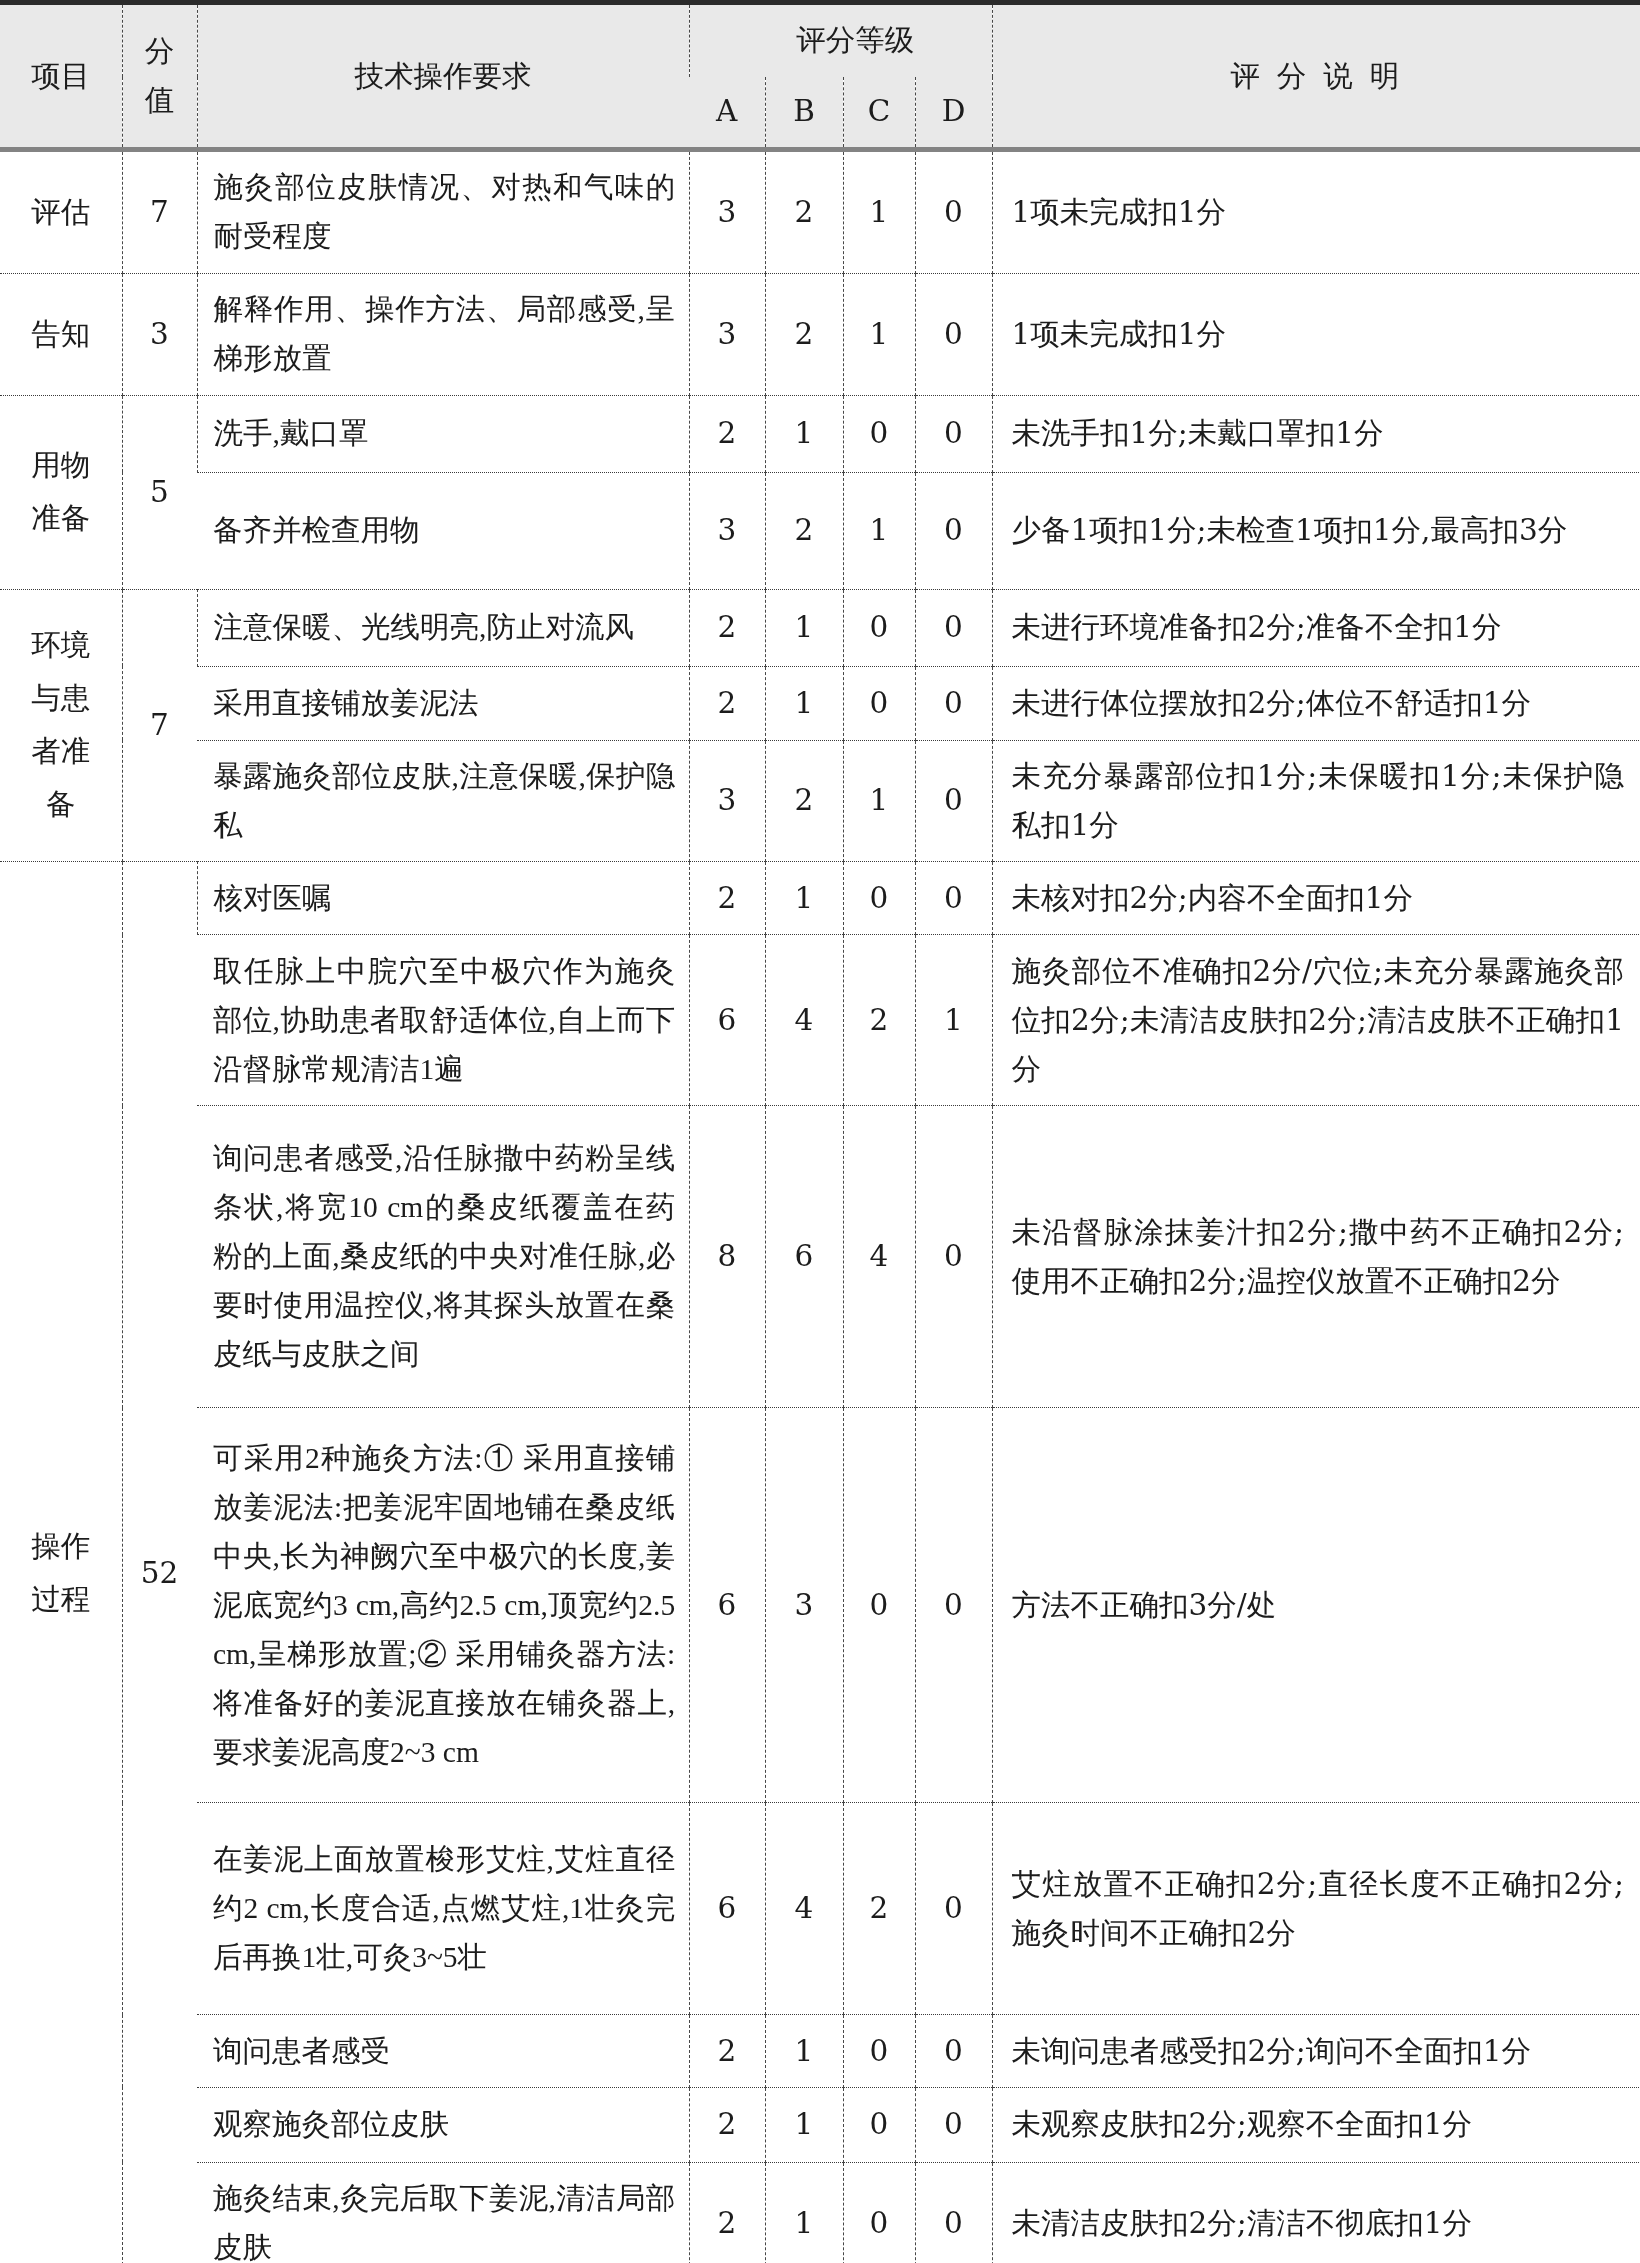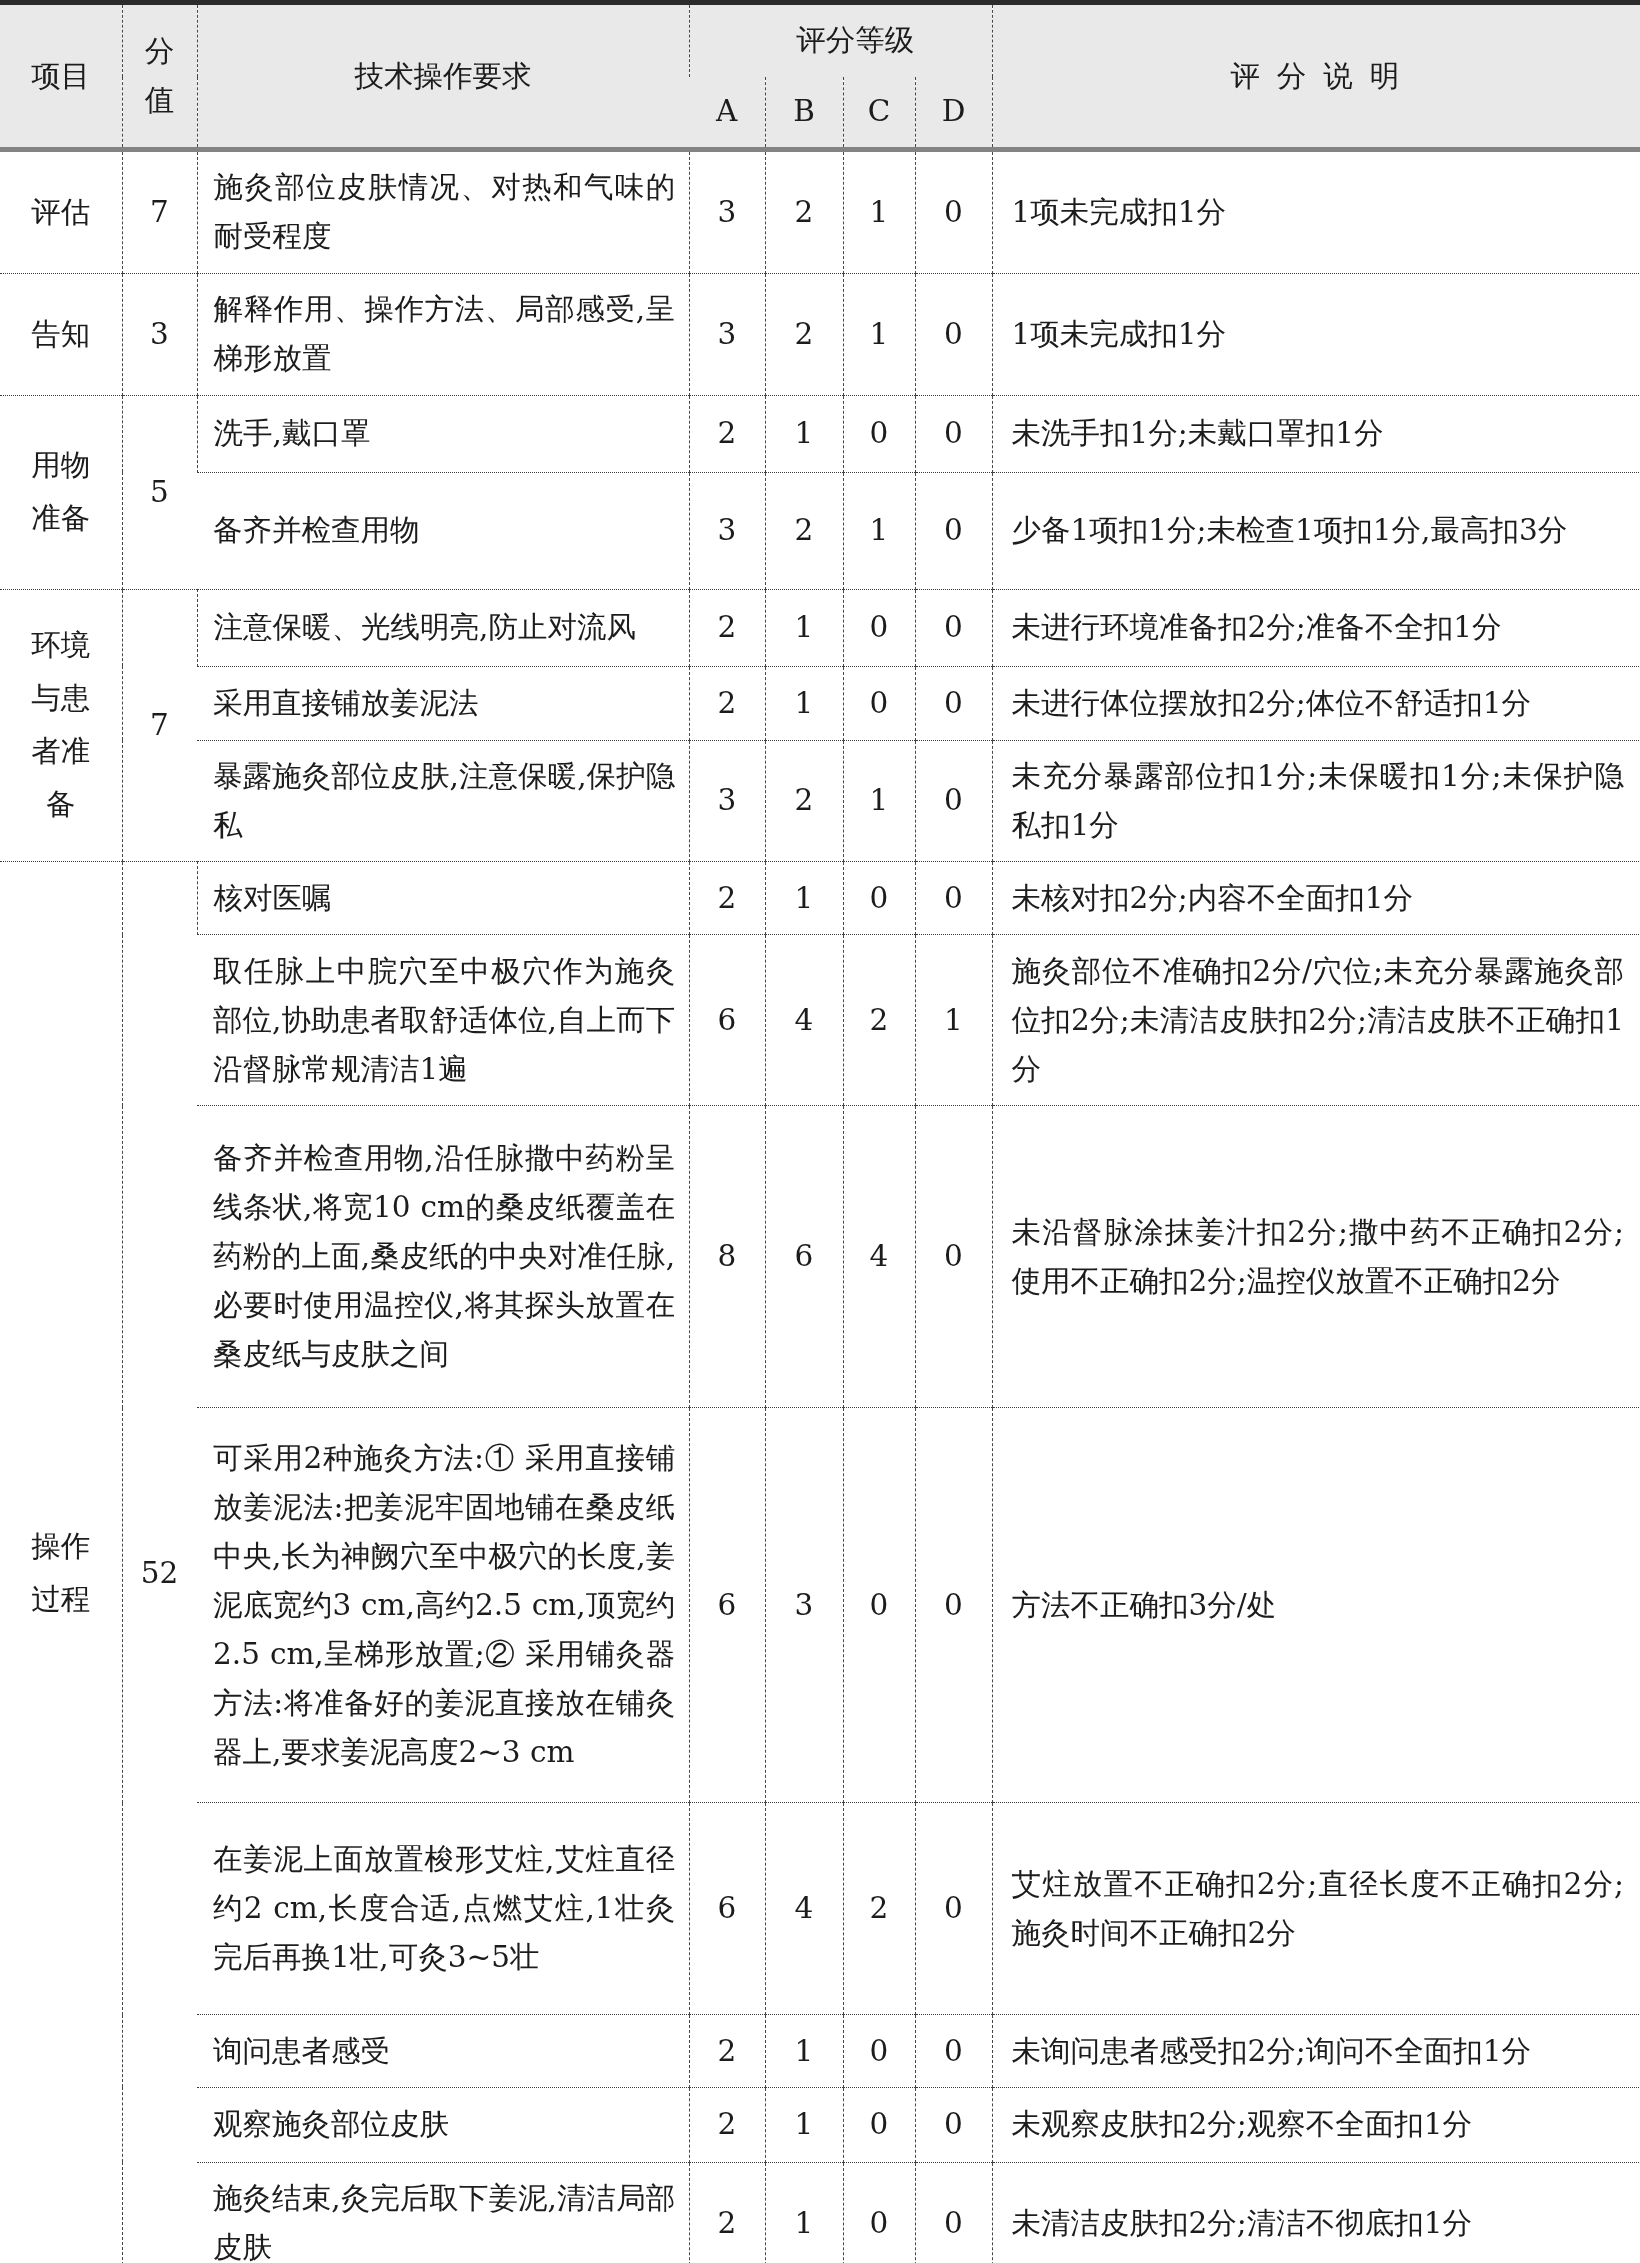--- a/index.html
+++ b/index.html
@@ -51,20 +51,21 @@
     text-align: center;
     line-height: 53px;
     padding-left: 1.9px;
     padding-right: 1.9px;
     margin-left: 39px;
   }
   td.score { text-align: center; }
   td.req {
     text-align: justify;
     padding: 11.4px 13.3px 11.4px 16px;
+    font-family: Liberation Serif, serif;
   }
   td.note {
     text-align: justify;
     padding: 11.4px 17px 11.4px 19px;
   }
   td.grade { text-align: center; }
   th.note-head { letter-spacing: 3.8px; margin-left: 42px; }
 </style>
 </head>
 <body>
@@ -183,21 +184,21 @@
     </tr>
     <tr style="height:164px">
       <td class="req">取任脉上中脘穴至中极穴作为施灸部位,协助患者取舒适体位,自上而下沿督脉常规清洁1遍</td>
       <td class="grade">6</td>
       <td class="grade">4</td>
       <td class="grade">2</td>
       <td class="grade">1</td>
       <td class="note">施灸部位不准确扣2分/穴位;未充分暴露施灸部位扣2分;未清洁皮肤扣2分;清洁皮肤不正确扣1分</td>
     </tr>
     <tr style="height:302px">
-      <td class="req">备齐并检查用物,沿任脉撒中药粉呈线条状,将宽10 cm的桑皮纸覆盖在药粉的上面,桑皮纸的中央对准任脉,必要时使用温控仪,将其探头放置在桑皮纸与皮肤之间</td>
+      <td class="req">询问患者感受,沿任脉撒中药粉呈线条状,将宽10 cm的桑皮纸覆盖在药粉的上面,桑皮纸的中央对准任脉,必要时使用温控仪,将其探头放置在桑皮纸与皮肤之间</td>
       <td class="grade">8</td>
       <td class="grade">6</td>
       <td class="grade">4</td>
       <td class="grade">0</td>
       <td class="note">未沿督脉涂抹姜汁扣2分;撒中药不正确扣2分;使用不正确扣2分;温控仪放置不正确扣2分</td>
     </tr>
     <tr style="height:395px">
       <td class="req">可采用2种施灸方法:① 采用直接铺放姜泥法:把姜泥牢固地铺在桑皮纸中央,长为神阙穴至中极穴的长度,姜泥底宽约3 cm,高约2.5 cm,顶宽约2.5 cm,呈梯形放置;② 采用铺灸器方法:将准备好的姜泥直接放在铺灸器上,要求姜泥高度2~3 cm</td>
       <td class="grade">6</td>
       <td class="grade">3</td>

